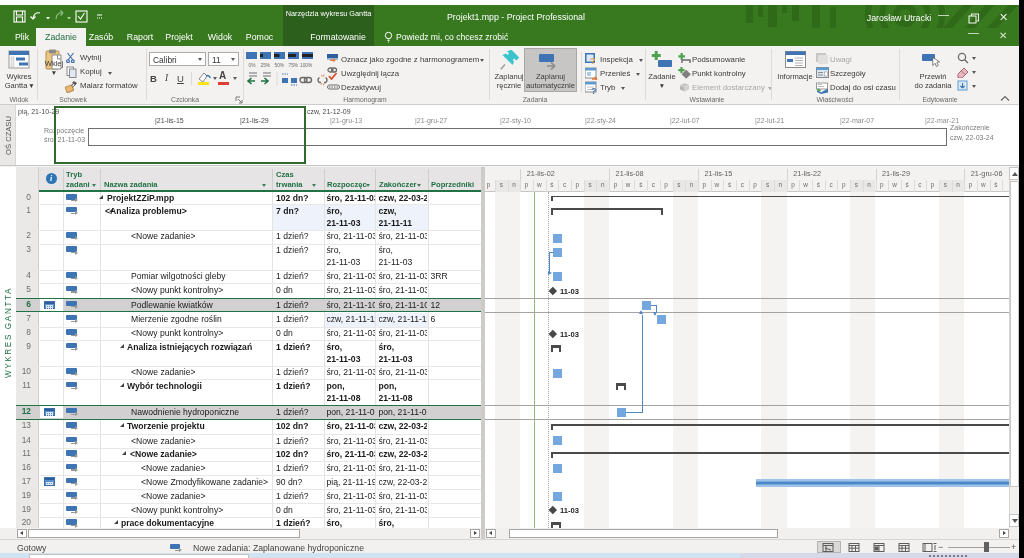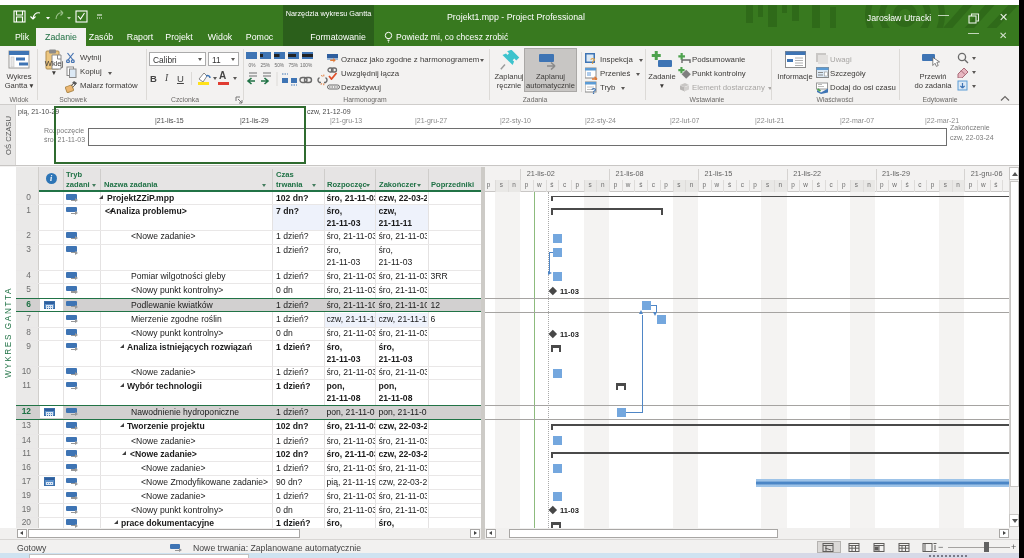--- a/index.html
+++ b/index.html
@@ -842,21 +842,21 @@
  <div class="sbox" style="left:486px;top:0.5px;width:10px;height:9.5px"></div>
  <div class="arr" style="left:489px;top:3px;border-top:2.6px solid transparent;border-bottom:2.6px solid transparent;border-right:3.6px solid #444"></div>
  <div class="sbox" style="left:509px;top:0.5px;width:269px;height:9.5px"></div>
  <div class="sbox" style="left:999px;top:0.5px;width:10px;height:9.5px"></div>
  <div class="arr" style="left:1002.5px;top:3px;border-top:2.6px solid transparent;border-bottom:2.6px solid transparent;border-left:3.6px solid #444"></div>
 </div>
 
 <div id="statusbar">
  <div class="t" style="left:17px;top:3px">Gotowy</div>
  <div class="tm" style="left:170px;top:4px;width:10px;height:5px"></div>
- <div class="t" style="left:193px;top:3px">Nowe trwania: Zaplanowane automatycznie</div>
+ <div class="t" style="left:193px;top:3px">Nowe zadania: Zaplanowane hydroponiczne</div>
  <div class="a" style="left:817px;top:1px;width:24px;height:11.5px;background:#dbd9d7;border:1px solid #b5b3b1"></div>
  <svg class="a" style="left:822px;top:2.5px" width="115" height="9" viewBox="0 0 115 9">
   <g fill="none" stroke="#5f5d5b">
    <rect x="1" y="0.5" width="10" height="8"></rect>
           <path d="M1 2.5 h10 M4 2.5 v6"></path>
           <line x1="3" y1="5" x2="9" y2="7"></line>
    <rect x="27" y="0.5" width="10" height="8"></rect>
           <path d="M27 2.5 h10 M30 2.5 v6 M33.5 2.5 v6 M27 5.2 h10"></path>
    <rect x="52" y="0.5" width="10" height="8"></rect>
           <path d="M52 2.5 h10 M57 2.5 v6"></path>

